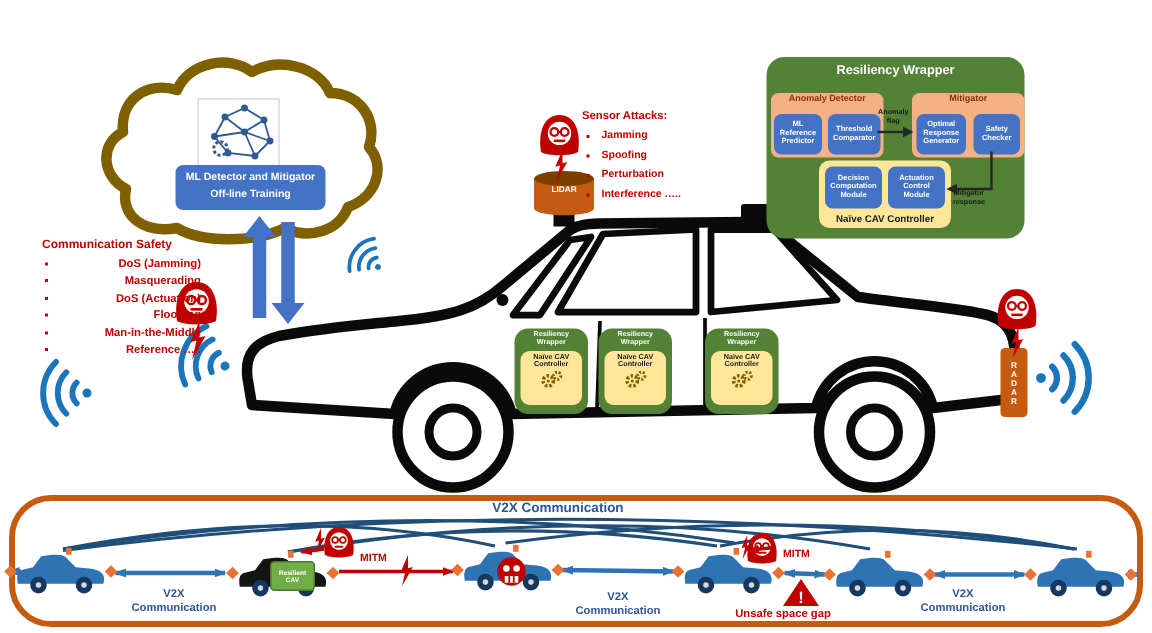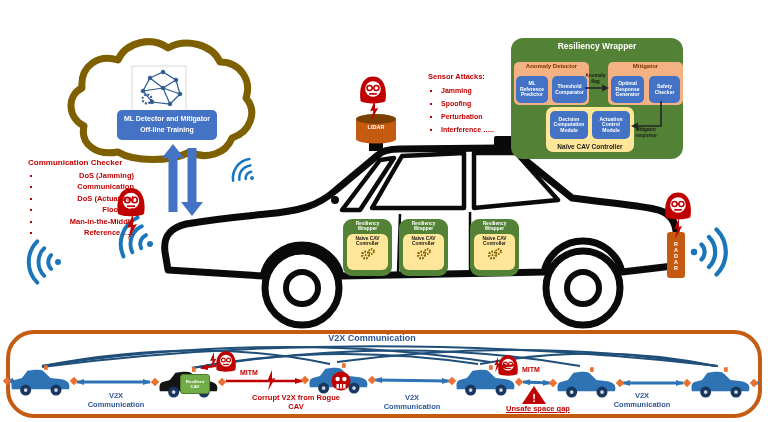--- a/index.html
+++ b/index.html
@@ -10,21 +10,21 @@
   .center{text-align:center;}
   
   .cloud-box{left:117px;top:110px;width:100px;height:27px;background:#4472C4;border-radius:5px;
              color:#fff;font-weight:bold;font-size:7px;line-height:11px;padding-top:3px;text-align:center;}
   
   .attack{color:#C00000;font-weight:bold;}
   .attack .ttl{font-size:8px;}
   .attack ul{margin:3px 0 0 0;padding-left:13px;list-style:square;}
   .comm{left:28px;top:158px;width:106px;}
   .comm li{font-size:7.5px;line-height:11.4px;text-align:right;}
-  .sens{left:388px;top:72px;width:86px;margin-left:40px;}
+  .sens{left:388px;top:72px;width:86px;}
   .sens .ttl{font-size:7.5px;}
   .sens li{font-size:7px;line-height:13px;}
   
   .wrapper{left:511px;top:38px;width:172px;height:121px;background:#538135;border-radius:12px;}
   .wrapper .wttl{position:absolute;top:3px;left:0;width:100%;text-align:center;color:#fff;
                  font-weight:bold;font-size:8.5px;}
   .salmon{position:absolute;top:24px;height:43px;background:#F4B183;border-radius:5px;}
   .salmon .sttl{margin-top:1px;text-align:center;font-weight:bold;font-size:6px;color:#7F3300;}
   .bluemod{position:absolute;background:#4472C4;border-radius:5px;color:#fff;font-weight:bold;
            font-size:5px;line-height:5.6px;display:flex;align-items:center;justify-content:center;
@@ -228,24 +228,24 @@
     <text x="534" y="402" text-anchor="middle" font-size="11" font-weight="bold" fill="#fff" font-family="Liberation Sans, sans-serif">!</text>
   </g>
 </svg>
 
 <div class="abs cloud-box">
   <div>ML Detector and Mitigator</div>
   <div>Off-line Training</div>
 </div>
 
 <div class="abs attack comm">
-  <div class="ttl">Communication Checker</div>
+  <div class="ttl">Communication Safety</div>
   <ul>
     <li>DoS (Jamming)</li>
-    <li>Communication</li>
+    <li>Masquerading</li>
     <li>DoS (Actuation)</li>
     <li>Flooding</li>
     <li>Man-in-the-Middle</li>
     <li>Reference …..</li>
   </ul>
 </div>
 
 <div class="abs attack sens">
   <div class="ttl">Sensor Attacks:</div>
   <ul>
@@ -312,23 +312,22 @@
       <circle cx="12.5" cy="3.5" r="2.4" fill="none" stroke="#7F6000" stroke-width="2" stroke-dasharray="1.3 1.1"></circle>
     </svg>
   </div>
 </div>
 
 <div class="abs lidar-label">LIDAR</div>
 <div class="abs radar-label">RADAR</div>
 
 <div class="abs band-title">V2X Communication</div>
 <div class="abs v2x" style="left:80px;top:391px;width:72px;">V2X Communication</div>
-<div class="abs redlbl center" style="left:248px;top:393px;width:96px;font-size:7.5px;line-height:9px;">Corrupt V2X from Rogue CAV</div>
 <div class="abs v2x" style="left:376px;top:393px;width:72px;">V2X Communication</div>
-<div class="abs redlbl center" style="left:488px;top:404px;width:100px;font-size:7.5px;text-decoration:underline;">Unsafe space gap</div>
+<div class="abs redlbl center" style="left:472px;top:404px;width:100px;font-size:7.5px;">Unsafe space gap</div>
 <div class="abs v2x" style="left:606px;top:391px;width:72px;">V2X Communication</div>
 <div class="abs redlbl" style="left:240px;top:369px;width:36px;font-size:7px;">MITM</div>
 <div class="abs redlbl" style="left:522px;top:366px;width:36px;font-size:7px;">MITM</div>
 <div class="abs resilient">Resilient CAV</div>
 
 <svg class="layer" width="768" height="422" viewBox="0 0 768 422">
   <g stroke="#262626" stroke-width="1.6" fill="none">
     <line x1="585" y1="88" x2="605" y2="88"></line>
     <path d="M661,101 V126 H635"></path>
   </g>

